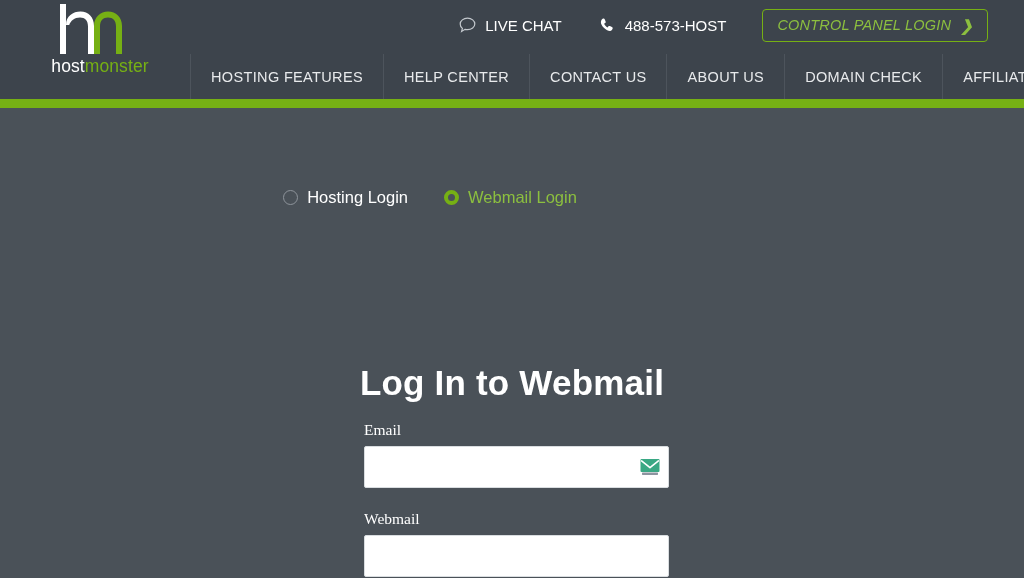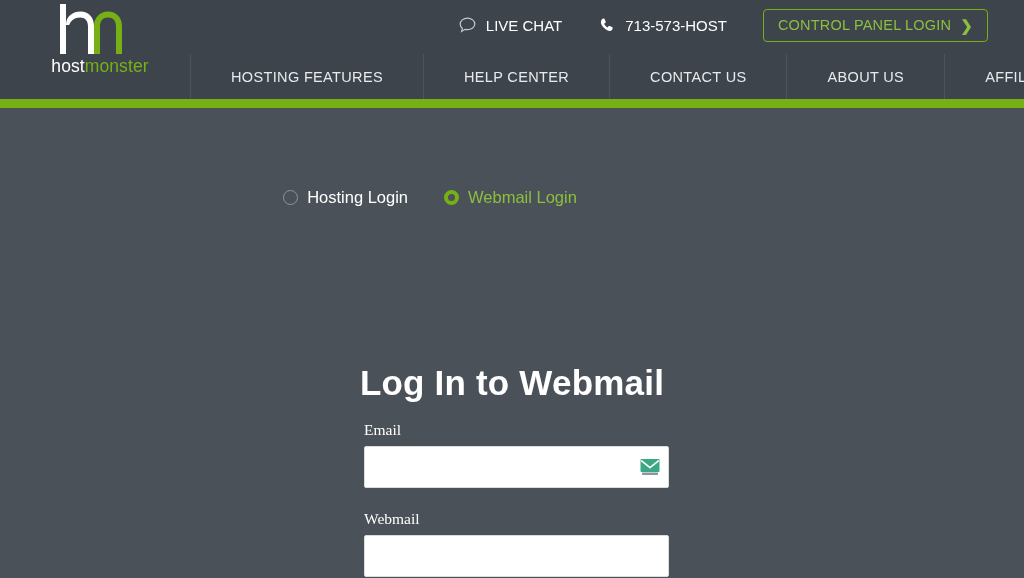--- a/index.html
+++ b/index.html
@@ -87,20 +87,21 @@
     height: 33px;
     padding: 0 14px;
     border: 1px solid #76b014;
     border-radius: 4px;
     color: #8cbf3f;
     font-size: 14.5px;
     letter-spacing: 0.2px;
     text-decoration: none;
     white-space: nowrap;
     background: transparent;
+    font-style: italic;
   }
   .cp-btn .chev {
     margin-left: 9px;
     color: #8cbf3f;
     font-size: 15px;
     font-weight: bold;
     line-height: 1;
   }
 
   
@@ -108,21 +109,21 @@
     position: absolute;
     left: 190px;
     top: 54px;
     height: 45px;
     display: flex;
     align-items: stretch;
   }
   .nav-item {
     display: flex;
     align-items: center;
-    padding: 0 40px;
+    padding: 0 20px;
     color: #e8eaec;
     font-size: 14.5px;
     letter-spacing: 0.35px;
     text-decoration: none;
     border-right: 1px solid #4d545c;
     white-space: nowrap;
   }
   .nav-item:first-child { border-left: 1px solid #4d545c; }
 
   .greenbar {
@@ -256,41 +257,44 @@
       </span>
       <span>LIVE CHAT</span>
     </a>
 
     <a class="util-item" href="#">
       <span class="ic">
         <svg width="16" height="16" viewBox="0 0 16 16" xmlns="http://www.w3.org/2000/svg">
           <path d="M4.1 1.6 C4.9 1.3 5.5 1.7 5.8 2.4 L6.6 4.4 C6.9 5.1 6.7 5.6 6.1 6.0 L5.1 6.7 C5.6 8.1 7.0 9.6 8.5 10.4 L9.3 9.4 C9.7 8.9 10.3 8.8 10.9 9.1 L12.9 10.0 C13.6 10.3 13.9 11.0 13.6 11.7 C13.2 12.9 12.3 13.8 11.1 14.0 C9.7 14.2 7.3 13.1 5.1 11.0 C2.9 8.8 1.7 6.3 1.9 4.9 C2.1 3.6 2.9 2.1 4.1 1.6 Z" fill="#ffffff"></path>
         </svg>
       </span>
-      <span>713-573-HOST</span>
+      <span>488-573-HOST</span>
     </a>
 
     <a class="cp-btn" href="#">
       <span>CONTROL PANEL LOGIN</span>
       <span class="chev">❯</span>
     </a>
   </div>
 
   <nav class="mainnav">
     <a class="nav-item" href="#">
         <span>HOSTING FEATURES</span>
       </a>
     <a class="nav-item" href="#">
         <span>HELP CENTER</span>
       </a>
     <a class="nav-item" href="#">
         <span>CONTACT US</span>
       </a>
     <a class="nav-item" href="#">
         <span>ABOUT US</span>
+      </a>
+    <a class="nav-item" href="#">
+        <span>DOMAIN CHECK</span>
       </a>
     <a class="nav-item" href="#">
         <span>AFFILIATES</span>
       </a>
   </nav>
 </div>
 
 <div class="greenbar"></div>
 
 <div class="page">

